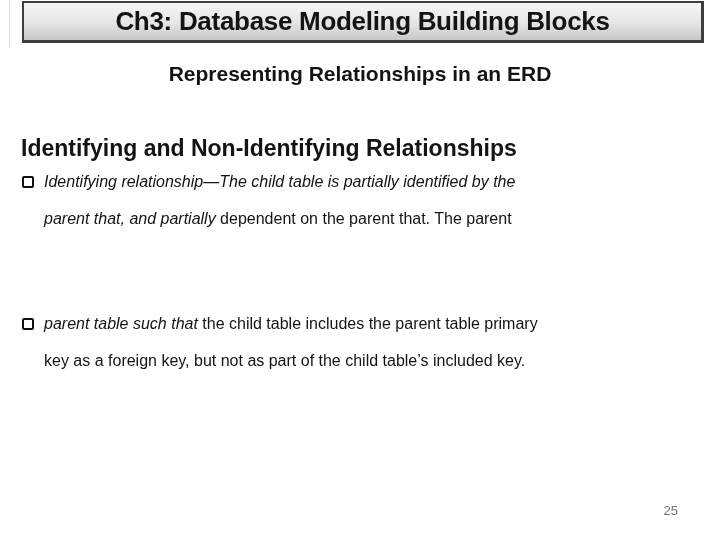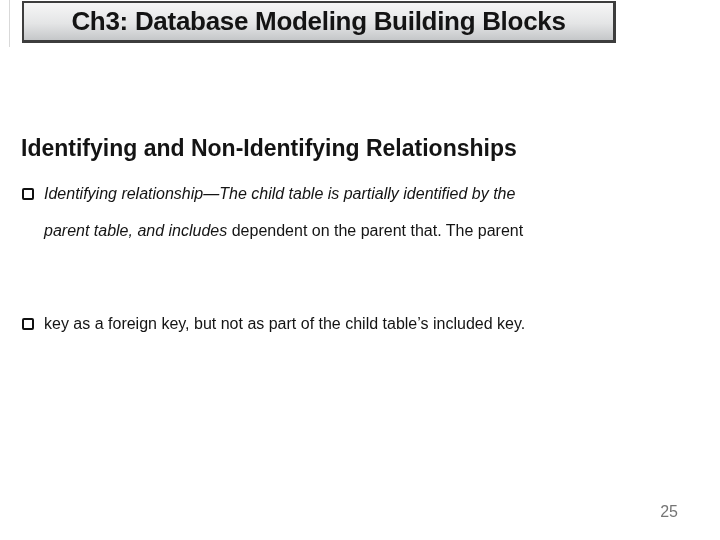--- a/index.html
+++ b/index.html
@@ -21,21 +21,21 @@
     left: 9px;
     top: 0;
     width: 1px;
     height: 47px;
     background: #d9d9d9;
   }
   .title-bar {
     position: absolute;
     left: 22px;
     top: 1px;
-    width: 594px;
+    width: 682px;
     height: 42px;
     box-sizing: border-box;
     border: 2px solid #3d3d3d;
     border-right-width: 3px;
     border-bottom-width: 3px;
     background: linear-gradient(to bottom, #f6f6f6 0%, #e4e5e6 55%, #c5c7c9 100%);
     display: flex;
     align-items: center;
     justify-content: center;
   }
@@ -86,48 +86,50 @@
     line-height: 37px;
     white-space: nowrap;
   }
   .it {
     font-style: italic;
   }
   .page-number {
     position: absolute;
     right: 42px;
     top: 503px;
-    font-size: 16px;
+    font-size: 13px;
     color: #757575;
   }
 </style>
 </head>
 <body>
 
 <div class="slide">
 
   <div class="left-edge-line"></div>
 
   <div class="title-bar">
     <span class="title-text">Ch3: Database Modeling Building Blocks</span>
   </div>
 
+  <div class="subtitle">Representing Relationships in an ERD</div>
 
   <div class="heading">Identifying and Non-Identifying Relationships</div>
 
-  <div class="bullet" id="bullet-0" style="top:175px">
+  <div class="bullet" id="bullet-0" style="top:163px">
     <span class="bullet-icon"></span>
     <div class="bullet-lines">
         <div class="bline"><span class="it">Identifying relationship—The child table is partially identified by the</span></div>
-        <div class="bline"><span class="it">parent table, and includes </span><span>dependent on the parent that. The parent</span></div>
+        <div class="bline"><span class="it">parent that, and partially </span><span>dependent on the parent that. The parent</span></div>
       </div>
   </div>
 
   <div class="bullet" id="bullet-1" style="top:305px">
     <span class="bullet-icon"></span>
     <div class="bullet-lines">
+        <div class="bline"><span class="it">parent table such that </span><span>the child table includes the parent table primary</span></div>
         <div class="bline"><span>key as a foreign key, but not as part of the child table’s included key.</span></div>
       </div>
   </div>
 
   <div class="page-number">25</div>
 
 </div>
 
 </body></html>

